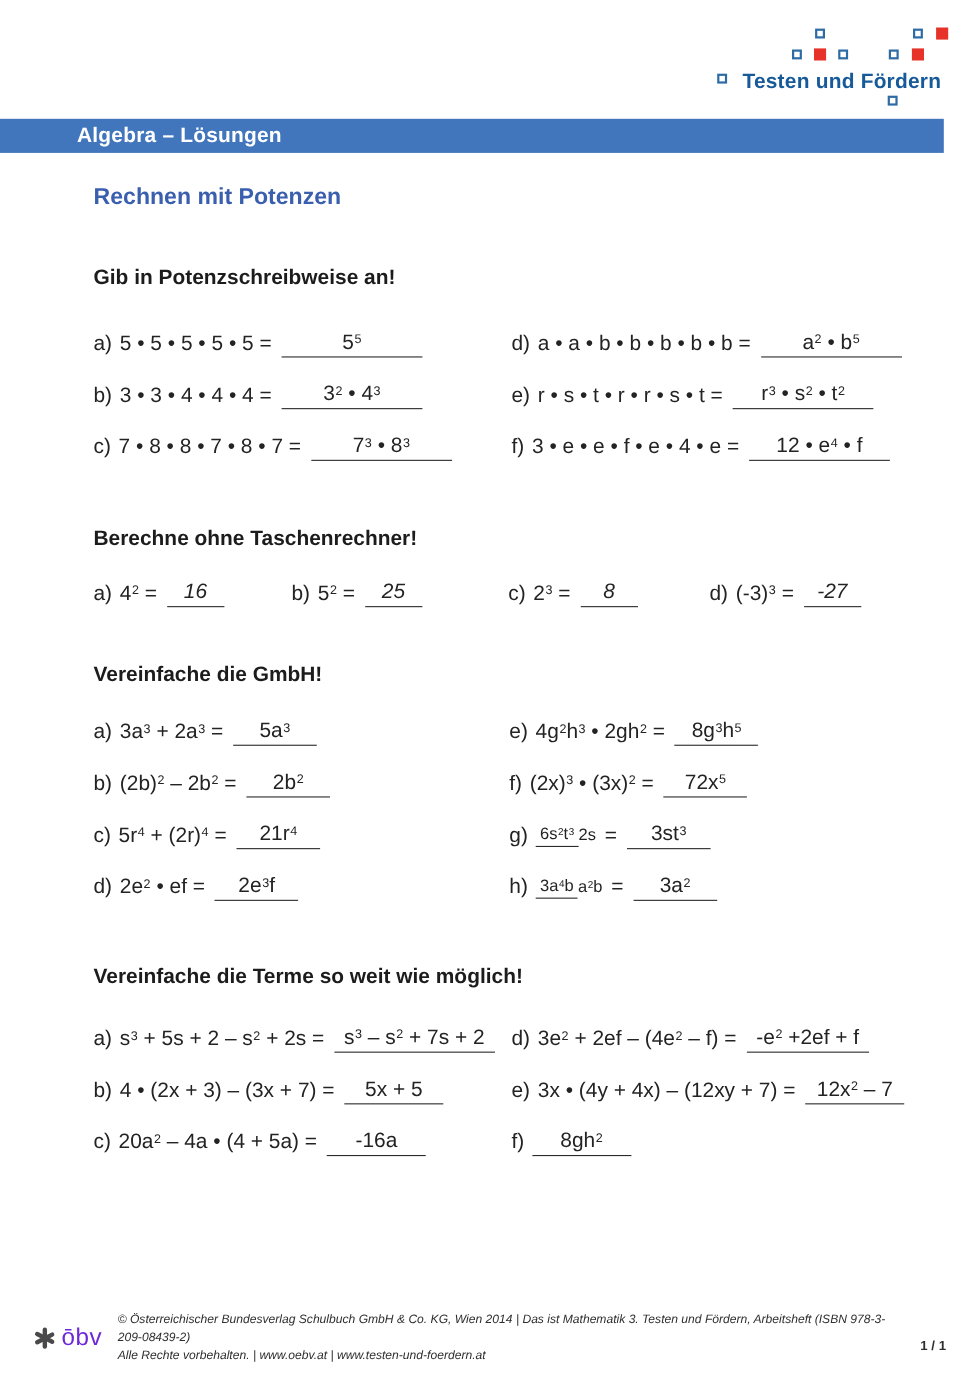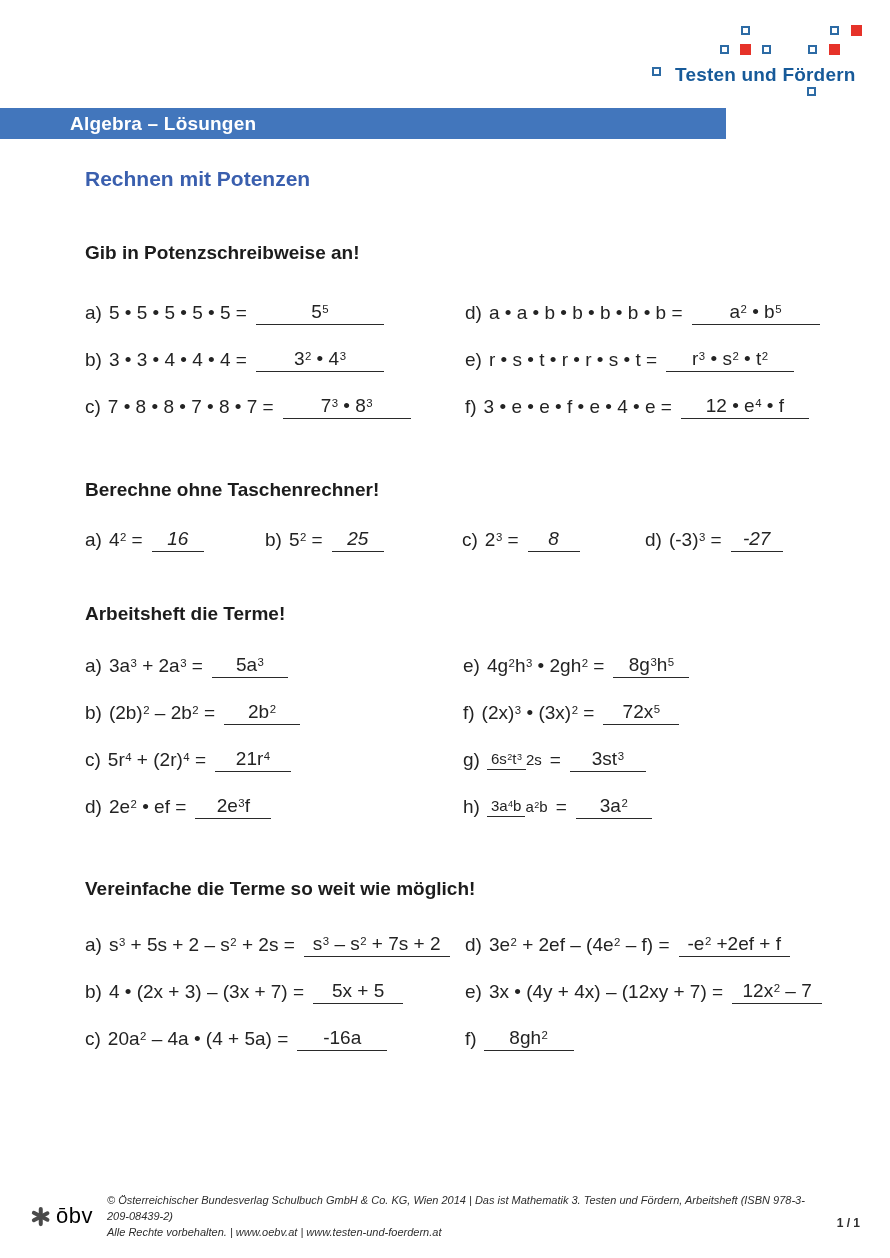--- a/index.html
+++ b/index.html
@@ -13,21 +13,21 @@
   .sq{position:absolute;width:9px;height:9px;box-sizing:border-box;}
   .sq.o{border:2px solid #2d6ba5;background:#fff;}
   .sq.r{background:#e63229;border:none;width:11px;height:11px;}
   .logo-text{
     position:absolute;left:27px;top:58px;font-size:19px;font-weight:bold;
     color:#175a99;letter-spacing:0.2px;white-space:nowrap;
   }
 
   
   .title-bar{
-    position:absolute;left:0;top:108px;width:726px;height:31px;background:#4276bc;
+    position:absolute;left:0;top:108px;width:858px;height:31px;background:#4276bc;
     color:#ffffff;font-weight:bold;font-size:19px;line-height:31px;
     padding-left:70px;box-sizing:border-box;letter-spacing:0.2px;
   }
 
   
   .page-title{
     position:absolute;left:85px;top:167px;font-size:21px;font-weight:bold;color:#3a5fae;
   }
 
   
@@ -56,21 +56,21 @@
   }
   .frac .num{border-bottom:1.4px solid #2a2a2a;padding:0 4px 1px 4px;}
   .frac .den{padding-top:1px;}
 
   
   .footer{
     position:absolute;left:30px;top:1192px;width:830px;
     display:flex;align-items:center;gap:14px;
   }
   .footer-logo{display:flex;align-items:center;gap:5px;flex:0 0 auto;}
-  .oebv-text{font-size:22px;color:#000000;letter-spacing:0.5px;}
+  .oebv-text{font-size:22px;color:#6d28d9;letter-spacing:0.5px;}
   .footer-text{flex:1 1 auto;font-size:11px;line-height:16px;color:#2e2e2e;font-style:italic;}
   .page-num{flex:0 0 auto;font-size:12px;font-weight:bold;color:#2e2e2e;padding-top:14px;}
 </style>
 </head>
 <body>
 
 <div class="page">
 
   <div class="logo-block">
     <span class="sq o" style="left:93px;top:6px"></span>
@@ -143,21 +143,21 @@
     <span class="plabel">c)</span>
     <span class="q">2<sup>3</sup> =</span>
     <span class="answer aw2">8</span>
   </div>
   <div class="abs-prob" style="left:645px;top:527px">
     <span class="plabel">d)</span>
     <span class="q">(-3)<sup>3</sup> =</span>
     <span class="answer aw2">-27</span>
   </div>
 
-  <div class="sec-heading" style="left:85px;top:603px">Arbeitsheft die Terme!</div>
+  <div class="sec-heading" style="left:85px;top:603px">Vereinfache die GmbH!</div>
   <div class="col" style="left:85px;top:642px">
     <div class="prob">
       <span class="plabel">a)</span>
       <span class="q">3a<sup>3</sup> + 2a<sup>3</sup> =</span>
       <span class="answer aw3">5a<sup>3</sup></span>
     </div>
     <div class="prob">
       <span class="plabel">b)</span>
       <span class="q">(2b)<sup>2</sup> – 2b<sup>2</sup> =</span>
       <span class="answer aw3">2b<sup>2</sup></span>

